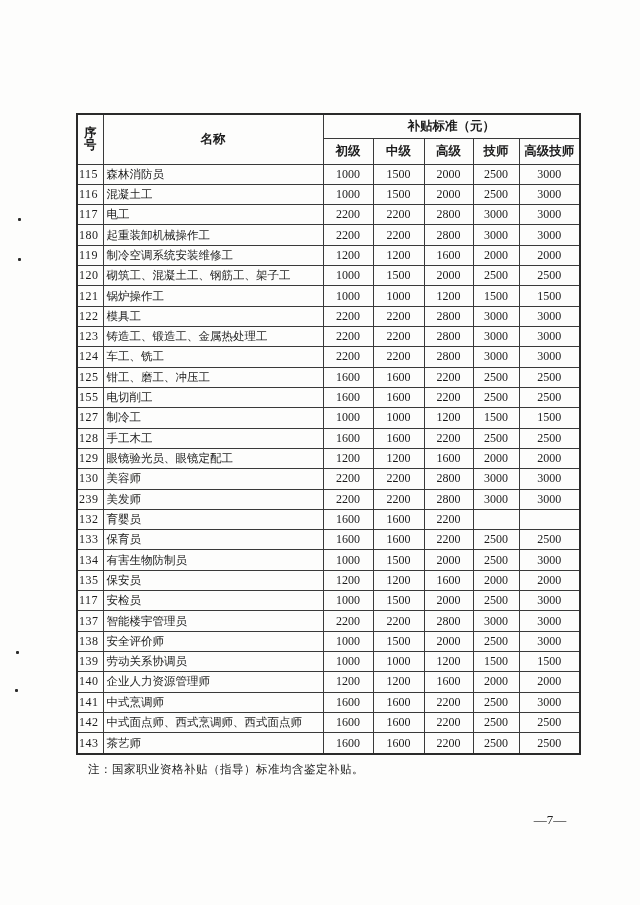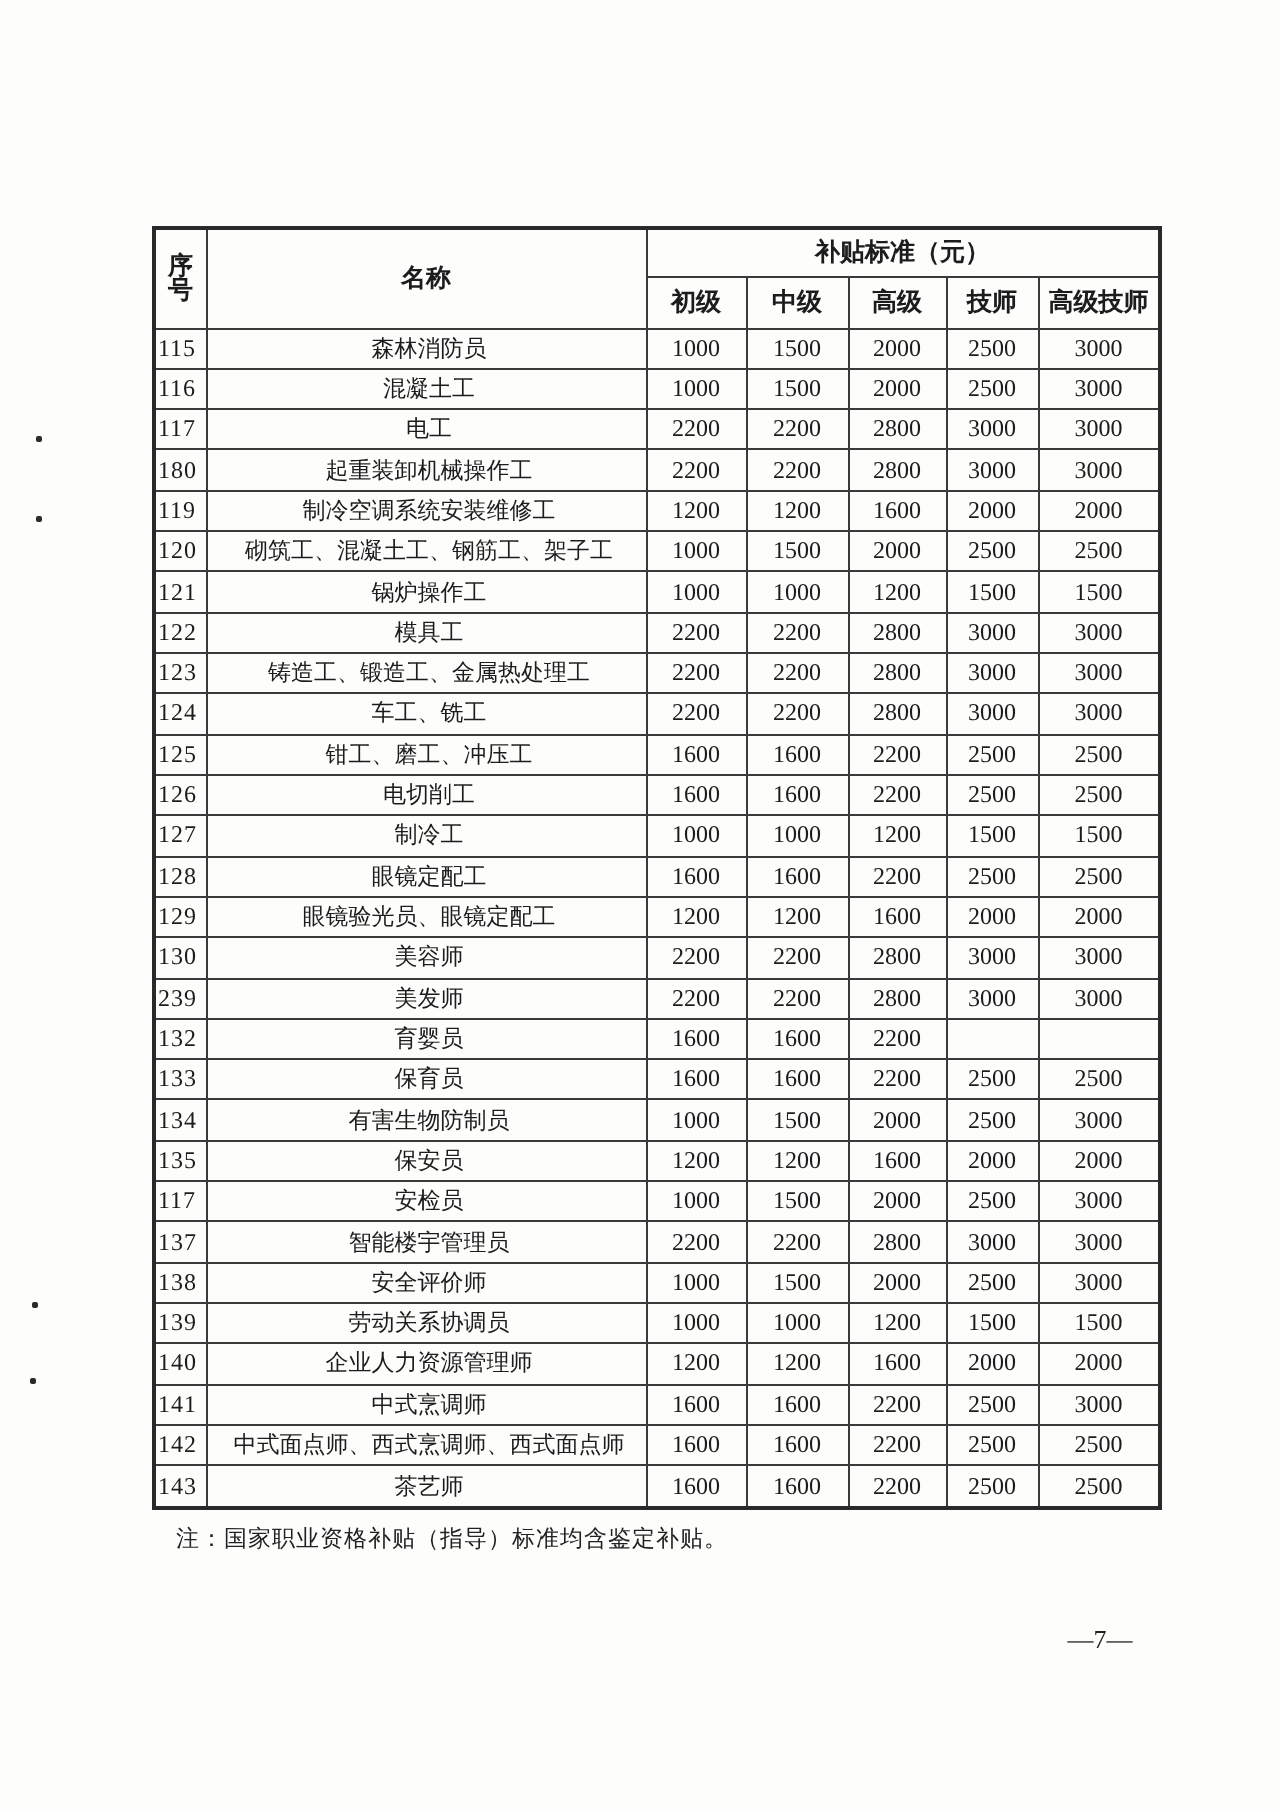--- a/index.html
+++ b/index.html
@@ -54,21 +54,21 @@
     font-size: 12px;
     vertical-align: middle;
   }
   tbody td.c-no {
     text-align: left;
     padding-left: 1px;
     font-size: 12px;
     letter-spacing: 0.5px;
   }
   tbody td.c-name {
-    text-align: center;
+    text-align: left;
     padding-left: 3px;
     font-size: 11.5px;
   }
   tbody td.c-val {
     text-align: center;
     font-size: 12px;
   }
   .note {
     position: absolute;
     left: 88px;
@@ -224,40 +224,40 @@
         <tr>
           <td class="c-no">125</td>
           <td class="c-name">钳工、磨工、冲压工</td>
           <td class="c-val">1600</td>
           <td class="c-val">1600</td>
           <td class="c-val">2200</td>
           <td class="c-val">2500</td>
           <td class="c-val">2500</td>
         </tr>
         <tr>
-          <td class="c-no">126</td>
+          <td class="c-no">155</td>
           <td class="c-name">电切削工</td>
           <td class="c-val">1600</td>
           <td class="c-val">1600</td>
           <td class="c-val">2200</td>
           <td class="c-val">2500</td>
           <td class="c-val">2500</td>
         </tr>
         <tr>
           <td class="c-no">127</td>
           <td class="c-name">制冷工</td>
           <td class="c-val">1000</td>
           <td class="c-val">1000</td>
           <td class="c-val">1200</td>
           <td class="c-val">1500</td>
           <td class="c-val">1500</td>
         </tr>
         <tr>
           <td class="c-no">128</td>
-          <td class="c-name">眼镜定配工</td>
+          <td class="c-name">手工木工</td>
           <td class="c-val">1600</td>
           <td class="c-val">1600</td>
           <td class="c-val">2200</td>
           <td class="c-val">2500</td>
           <td class="c-val">2500</td>
         </tr>
         <tr>
           <td class="c-no">129</td>
           <td class="c-name">眼镜验光员、眼镜定配工</td>
           <td class="c-val">1200</td>

